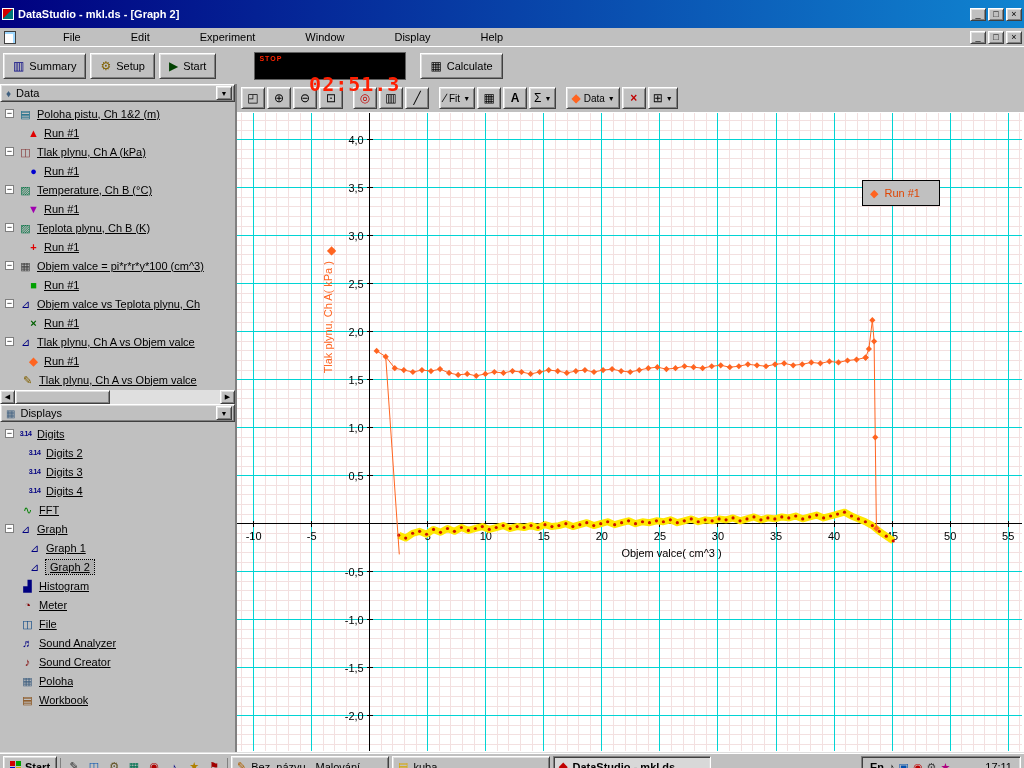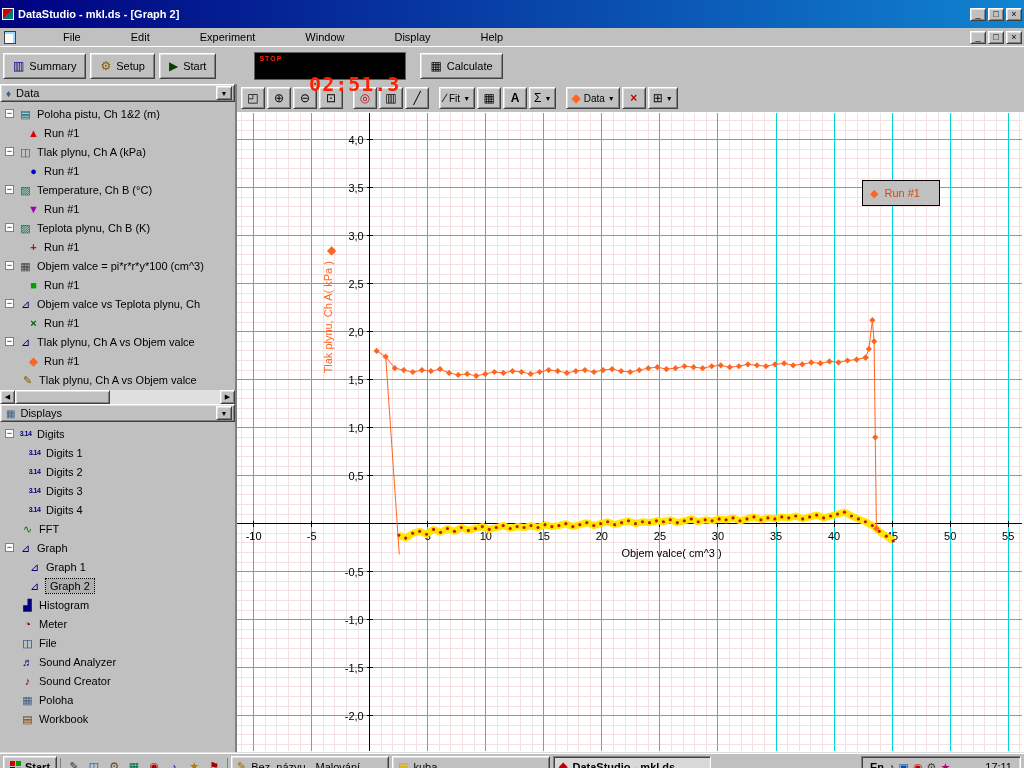--- a/index.html
+++ b/index.html
@@ -42,21 +42,21 @@
   #data-tree{height:288px;flex:none;}
   #displays-tree{flex:1;}
   .row{height:19px;display:flex;align-items:center;gap:4px;padding-left:5px;white-space:nowrap;overflow:hidden;}
   .expander{width:9px;height:9px;flex:none;border:1px solid #808080;background:#fff;font-size:9px;line-height:7px;
             text-align:center;color:#000;}
   .spc{width:11px;flex:none;}
   .ticon{width:15px;flex:none;text-align:center;font-size:11px;line-height:12px;}
   .ticon.tiny{font-size:7px;font-weight:bold;letter-spacing:-0.5px;}
   .child-row{padding-left:27px;}
   .marker{width:13px;flex:none;text-align:center;font-size:11px;font-weight:bold;line-height:12px;}
-  .tlabel{overflow:hidden;}
+  .tlabel{overflow:hidden;text-decoration:underline;}
   .selected{background:#b0b0b0;outline:1px dotted #000;padding:1px 4px;}
   .hscroll{height:14px;flex:none;display:flex;align-items:center;background:#dfdfdf;}
   .sb-arrow{width:15px;height:14px;flex:none;font-size:7px;line-height:12px;text-align:center;padding:0;}
   .sb-thumb{width:95px;height:14px;flex:none;}
   .sb-track{flex:1;}
   
   .graphpane{flex:1;display:flex;flex-direction:column;background:#c0c0c0;overflow:hidden;}
   .gtoolbar{height:28px;flex:none;display:flex;align-items:center;gap:2px;padding:2px 2px 2px 4px;}
   .gbtn{min-width:24px;height:22px;display:inline-flex;align-items:center;justify-content:center;gap:3px;
         font-size:12px;padding:0 4px;cursor:default;}
@@ -229,24 +229,20 @@
       <div class="panel-header raised">
         <span class="phicon">▦</span>
         <span>Displays</span>
         <button class="phbtn raised">▼</button>
       </div>
       <div class="tree" id="displays-tree">
           <div class="row">
             <span class="expander">−</span>
             <span class="ticon tiny" style="color: rgb(0, 0, 128);">3.14</span>
             <span class="tlabel">Digits</span>
-          </div>
-          <div class="row child-row">
-            <span class="ticon tiny" style="color: rgb(0, 0, 128);">3.14</span>
-            <span class="tlabel">Digits 1</span>
           </div>
           <div class="row child-row">
             <span class="ticon tiny" style="color: rgb(0, 0, 128);">3.14</span>
             <span class="tlabel">Digits 2</span>
           </div>
           <div class="row child-row">
             <span class="ticon tiny" style="color: rgb(0, 0, 128);">3.14</span>
             <span class="tlabel">Digits 3</span>
           </div>
           <div class="row child-row">

